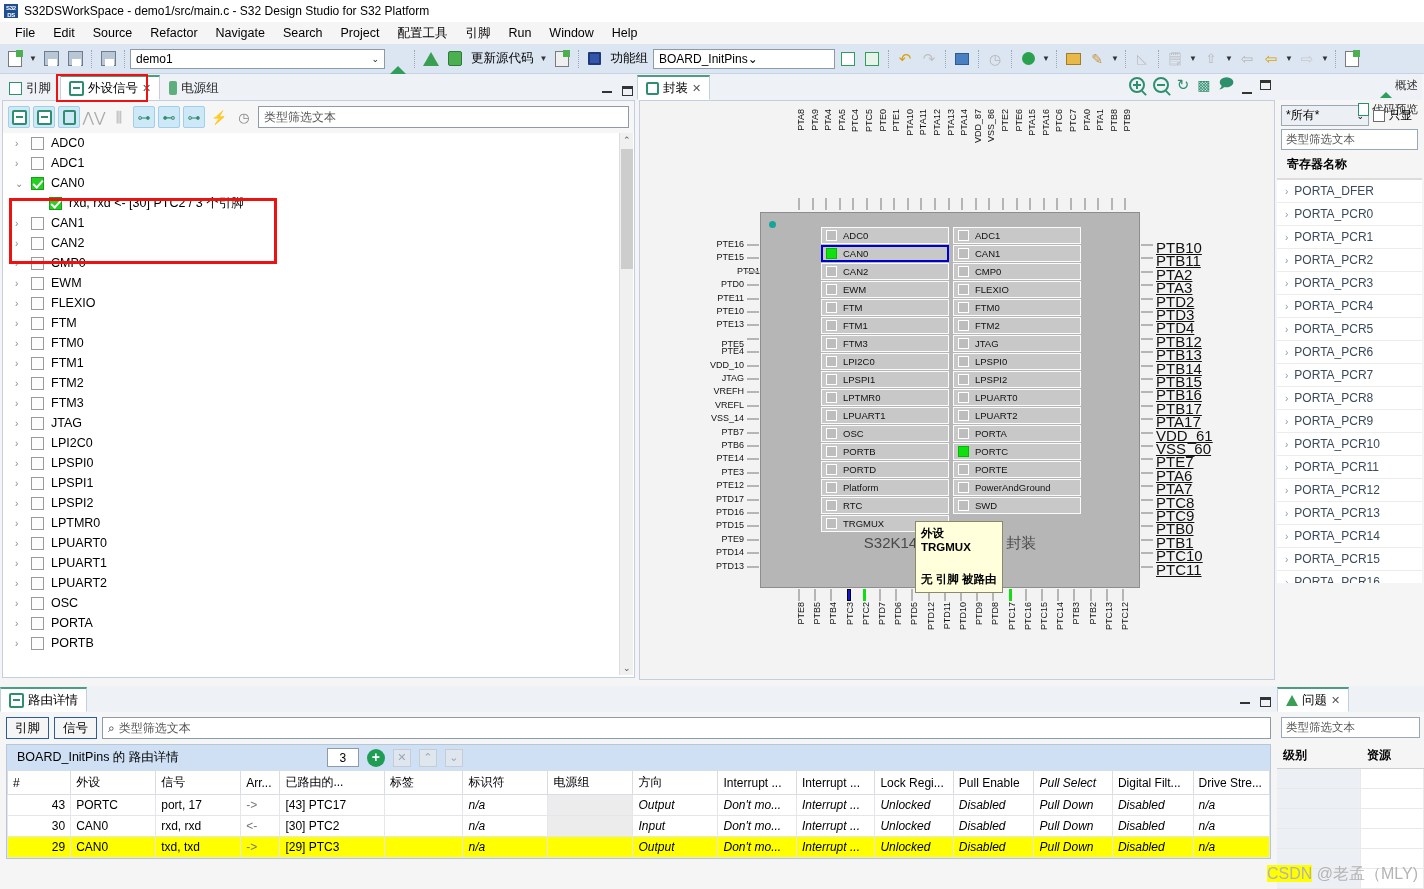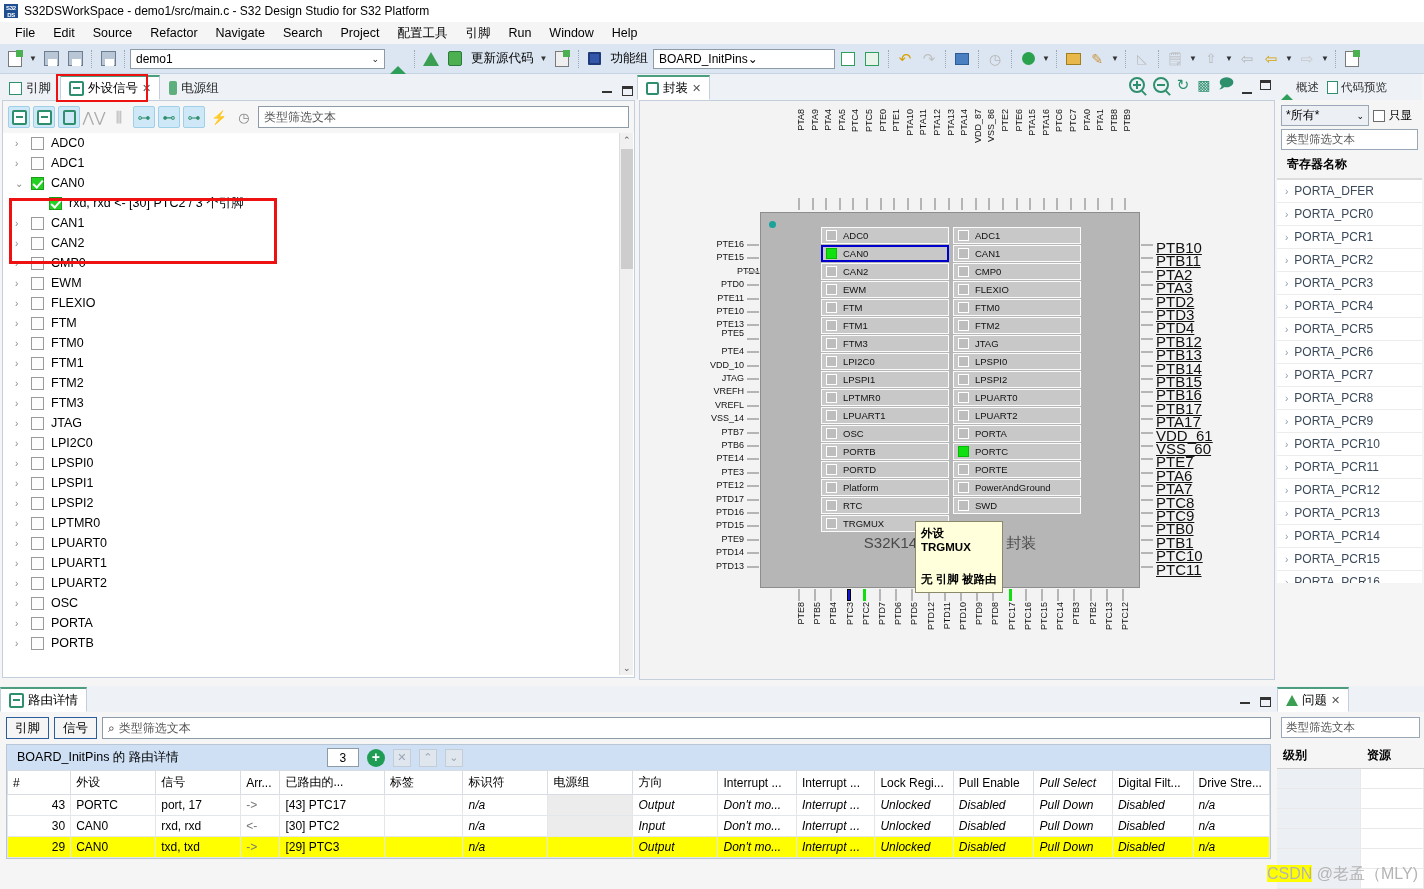--- a/index.html
+++ b/index.html
@@ -140,21 +140,21 @@
 
   .tooltip {
     position:absolute; left:275px; top:420px; width:88px; height:72px;
     background:#ffffdc; border:1px solid #8a8a6a; font-size:11.5px;
     padding:4px 5px; color:#000; z-index:40; font-weight:bold;
   }
   .tooltip .t2 { position:absolute; left:5px; bottom:5px; }
 
   
   .right-panel { width:145px; background:#f5f5f5; position:relative; }
-  .rtabrow { height:26px; background:#eef2f7; display:flex; align-items:flex-end; font-size:11.5px; }
+  .rtabrow { height:26px; background:#eef2f7; display:flex; align-items:flex-end; font-size:11.5px;flex-direction:column; }
   .rtab { display:flex;align-items:center;gap:3px;padding:4px 4px 5px 4px; color:#333; }
   .rfilter-row { display:flex; align-items:center; gap:4px; padding:5px 4px 3px 4px; }
   .rselect { width:88px;height:21px;background:#eceff3;border:1px solid #9aa7b6;
     display:flex;align-items:center;justify-content:space-between;padding:0 4px;font-size:12px; }
   .rchk { width:12px;height:12px;border:1px solid #6c6c6c;background:#fff;flex:0 0 auto; }
   .rfilter-input { margin:0 4px; height:21px; background:#fff; border:1px solid #9aa7b6;
     font-size:11.5px; color:#555; display:flex; align-items:center; padding-left:4px; }
   .rhdr { padding:6px 4px 5px 10px; font-size:12px; font-weight:bold; border-bottom:1px solid #dcdcdc; }
   .rrow { height:23px; display:flex; align-items:center; padding-left:8px;
     font-size:12px; color:#3b4a5a; border-bottom:1px solid #ececec; }
@@ -630,21 +630,21 @@
             <span class="pl" style="left: 60px; top: 164.8px;">PTD1</span>
             <span class="pl-line" style="left: 107px; top: 169.8px;"></span>
             <span class="pl" style="left: 44px; top: 178.2px;">PTD0</span>
             <span class="pl-line" style="left: 107px; top: 183.2px;"></span>
             <span class="pl" style="left: 44px; top: 191.6px;">PTE11</span>
             <span class="pl-line" style="left: 107px; top: 196.6px;"></span>
             <span class="pl" style="left: 44px; top: 205px;">PTE10</span>
             <span class="pl-line" style="left: 107px; top: 210px;"></span>
             <span class="pl" style="left: 44px; top: 218.4px;">PTE13</span>
             <span class="pl-line" style="left: 107px; top: 223.4px;"></span>
-            <span class="pl" style="left: 44px; top: 227px;">PTE5</span>
+            <span class="pl" style="left: 44px; top: 238px;">PTE5</span>
             <span class="pl-line" style="left: 107px; top: 236.8px;"></span>
             <span class="pl" style="left: 44px; top: 245.2px;">PTE4</span>
             <span class="pl-line" style="left: 107px; top: 250.2px;"></span>
             <span class="pl" style="left: 44px; top: 258.6px;">VDD_10</span>
             <span class="pl-line" style="left: 107px; top: 263.6px;"></span>
             <span class="pl" style="left: 44px; top: 272px;">JTAG</span>
             <span class="pl-line" style="left: 107px; top: 277px;"></span>
             <span class="pl" style="left: 44px; top: 285.4px;">VREFH</span>
             <span class="pl-line" style="left: 107px; top: 290.4px;"></span>
             <span class="pl" style="left: 44px; top: 298.8px;">VREFL</span>

